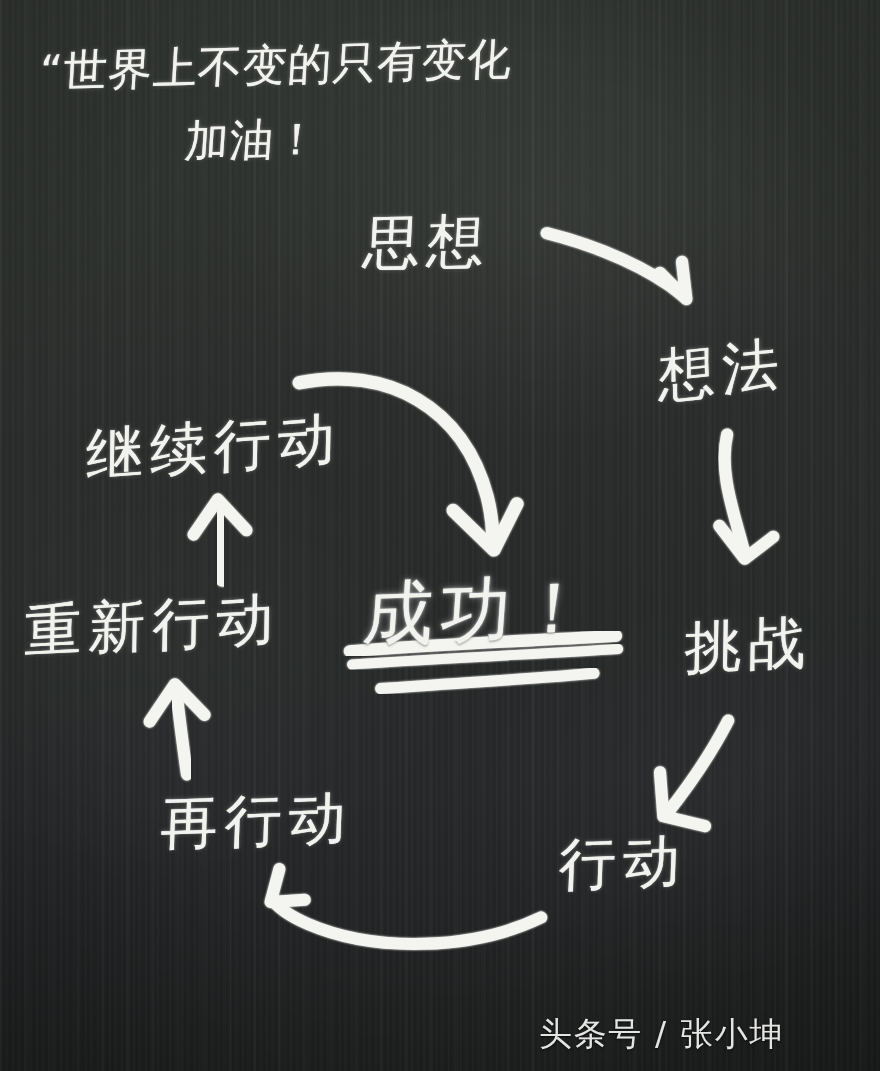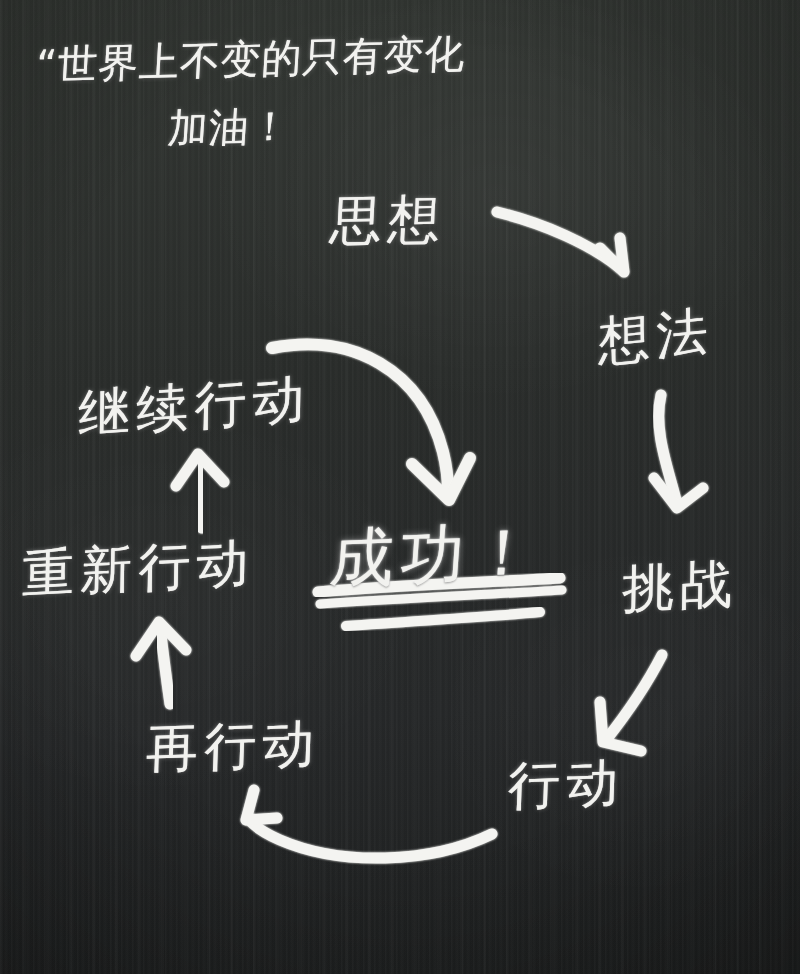--- a/index.html
+++ b/index.html
@@ -185,14 +185,15 @@
   <div class="chalk node" id="node-action">行动</div>
 
   <div class="chalk node" id="node-act-again">再行动</div>
 
   <div class="chalk node" id="node-act-anew">重新行动</div>
 
   <div class="chalk node" id="node-keep-act">继续行动</div>
 
   <div class="chalk" id="node-success">成功！</div>
 
+  <div class="chalk" id="watermark">头条号 / 张小坤</div>
 
 </div>
 
 </body></html>

